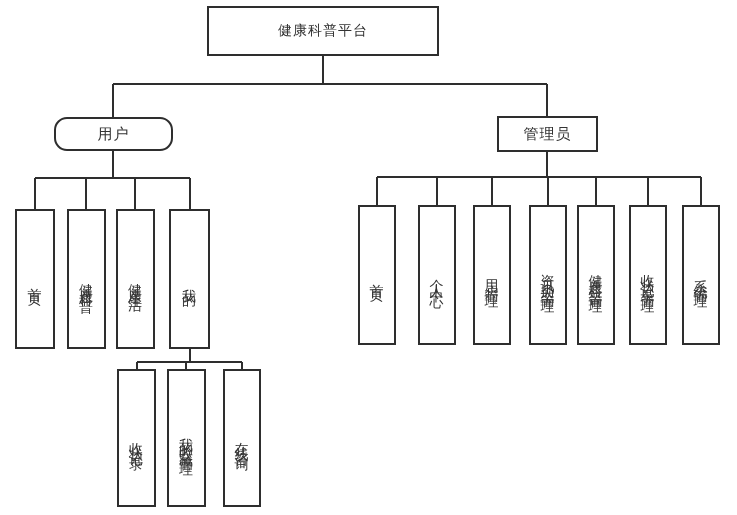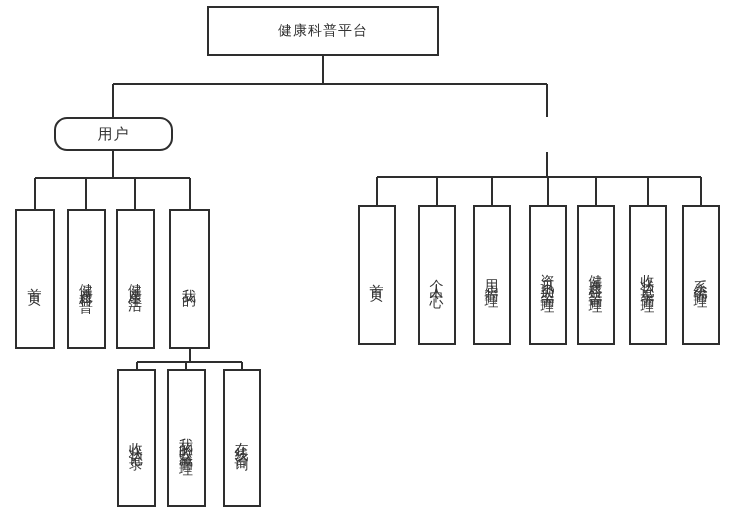--- a/index.html
+++ b/index.html
@@ -77,20 +77,23 @@
     </g>
   </svg>
 
   <div class="node hnode" style="left:207px; top:6px; width:232px; height:50px;">
     <span>健康科普平台</span>
   </div>
 
   <div class="node hnode small" style="left:54px; top:117px; width:119px; height:34px;border-radius:13px;">
     <span>用户</span>
   </div>
+  <div class="node hnode small" style="left:497px; top:116px; width:101px; height:36px;">
+    <span>管理员</span>
+  </div>
 
   <div class="node vnode" style="left:15px; top:209px; width:40px; height:140px;">
     <span class="vtext">首页</span>
   </div>
   <div class="node vnode" style="left:67px; top:209px; width:39px; height:140px;">
     <span class="vtext">健康科普</span>
   </div>
   <div class="node vnode" style="left:116px; top:209px; width:39px; height:140px;">
     <span class="vtext">健康生活</span>
   </div>

